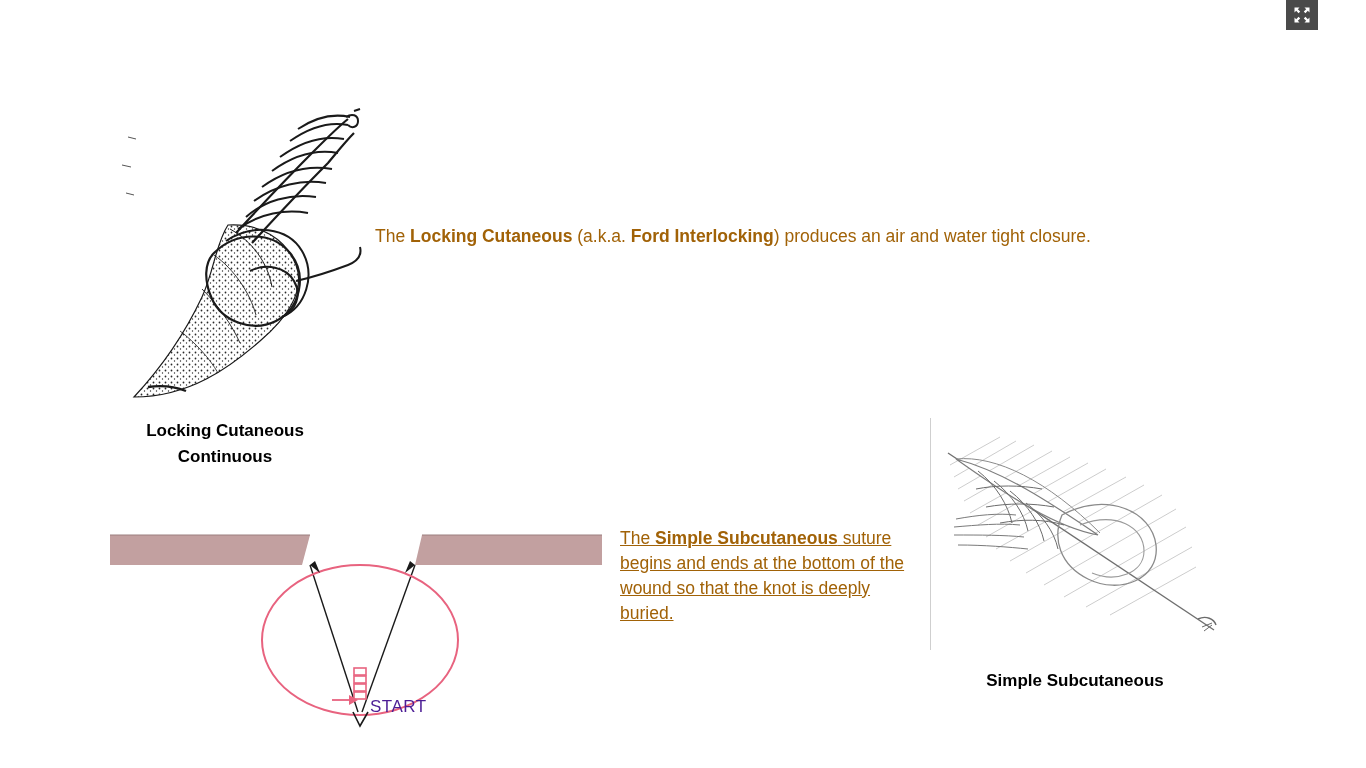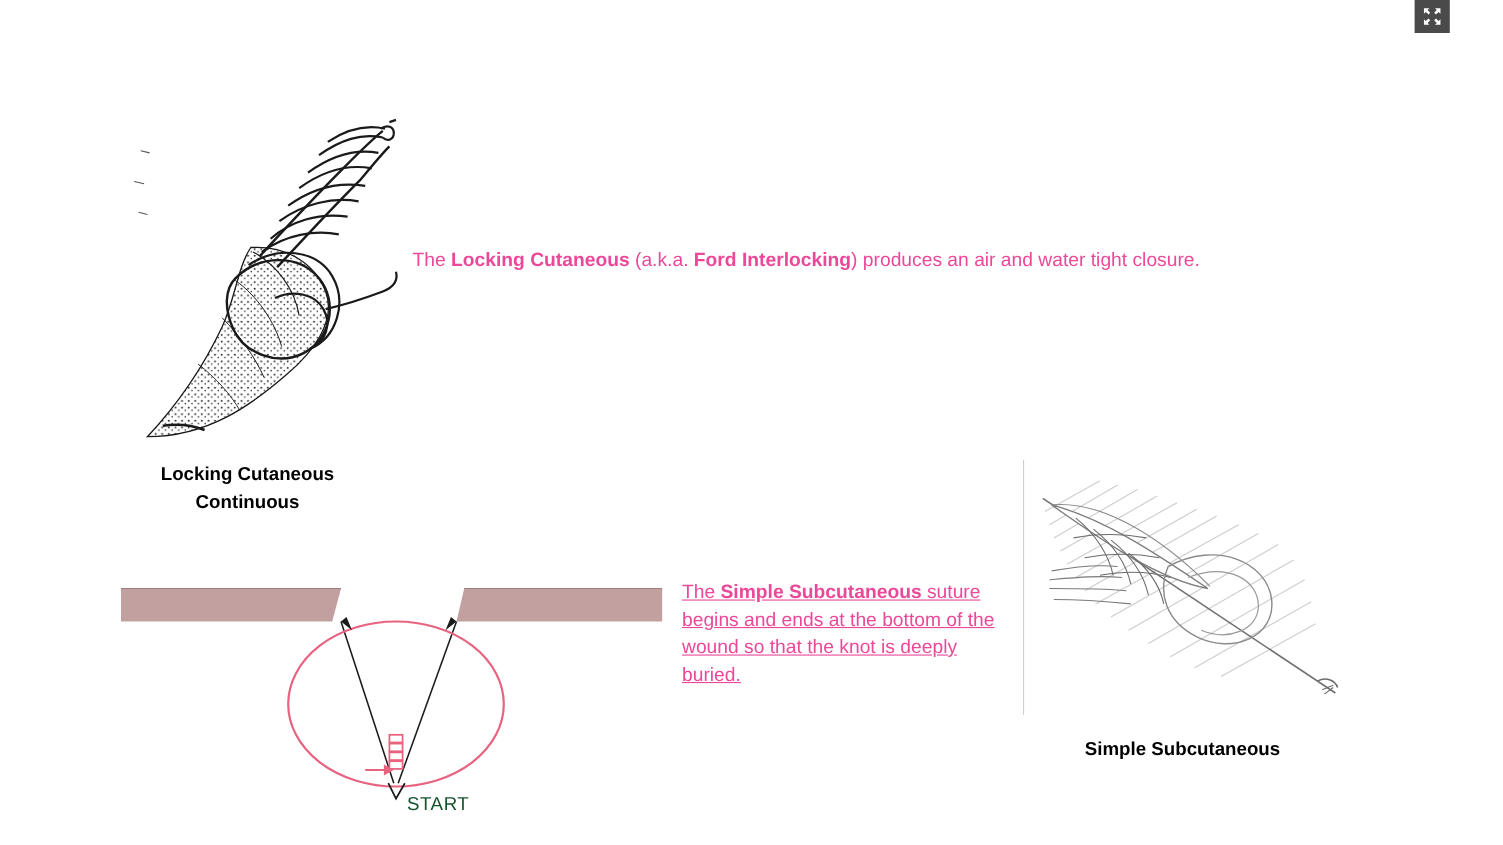--- a/index.html
+++ b/index.html
@@ -52,21 +52,21 @@
   .caption-locking {
     left: 95px;
     top: 418px;
     width: 260px;
   }
 
   .para {
     position: absolute;
     font-size: 17.5px;
     line-height: 25px;
-    color: #ec4899;
+    color: #a16207;
   }
   .para-locking {
     left: 375px;
     top: 224px;
     width: 815px;
   }
   .para-sub {
     left: 620px;
     top: 526px;
     width: 290px;
@@ -80,24 +80,24 @@
     left: 110px;
     top: 520px;
     width: 500px;
     height: 225px;
   }
   .wound-figure svg { display: block; }
 
   .start-label {
     position: absolute;
     left: 370px;
-    top: 721px;
+    top: 697px;
     font-size: 17px;
     letter-spacing: 0.5px;
-    color: #14532d;
+    color: #4c1d95;
   }
 
   
   .divider {
     position: absolute;
     left: 930px;
     top: 418px;
     width: 1px;
     height: 232px;
     background: #cfcfcf;

